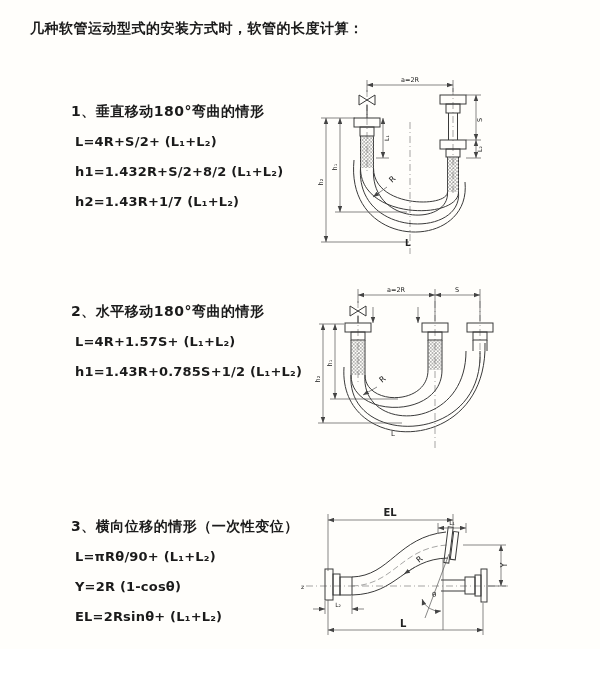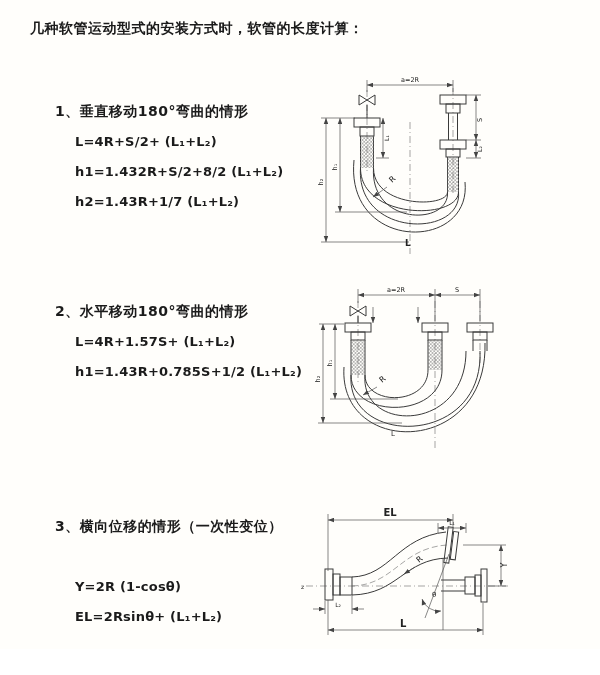--- a/index.html
+++ b/index.html
@@ -1,21 +1,21 @@
 <!DOCTYPE html>
 <html><head>
 <meta charset="utf-8">
 <style>
   html,body{margin:0;padding:0;background:#ffffff;}
   .page{
     position:relative;width:600px;height:649px;background:#fffefb;
     font-family:"DejaVu Sans","Liberation Sans",sans-serif;color:#1b1b1b;overflow:hidden;
   }
   .title{position:absolute;left:30px;top:20px;font-size:14px;font-weight:600;letter-spacing:.5px;}
-  .heading{position:absolute;font-size:14px;font-weight:600;letter-spacing:.5px;}
+  .heading{position:absolute;font-size:14px;font-weight:600;letter-spacing:.5px;margin-left:16px;}
   .formula{position:absolute;font-size:13px;font-weight:700;letter-spacing:.2px;}
   .s1h{left:55px;top:103px}
   .s1f0{left:75px;top:134px}.s1f1{left:75px;top:164px}.s1f2{left:75px;top:194px}
   .s2h{left:55px;top:303px}
   .s2f0{left:75px;top:334px}.s2f1{left:75px;top:364px}.s2f2{left:75px;top:394px}
   .s3h{left:55px;top:518px}
   .s3f0{left:75px;top:549px}.s3f1{left:75px;top:579px}.s3f2{left:75px;top:609px}
   svg.diag{position:absolute;}
   svg.d1{left:310px;top:70px}
   svg.d2{left:310px;top:283px}
@@ -36,20 +36,21 @@
   <div class="heading s1h">1、垂直移动180°弯曲的情形</div>
   <div class="formula s1f0">L=4R+S/2+ (L₁+L₂)</div>
   <div class="formula s1f1">h1=1.432R+S/2+8/2 (L₁+L₂)</div>
   <div class="formula s1f2">h2=1.43R+1/7 (L₁+L₂)</div>
 
   <div class="heading s2h">2、水平移动180°弯曲的情形</div>
   <div class="formula s2f0">L=4R+1.57S+ (L₁+L₂)</div>
   <div class="formula s2f1">h1=1.43R+0.785S+1/2 (L₁+L₂)</div>
 
   <div class="heading s3h">3、横向位移的情形（一次性变位）</div>
+  <div class="formula s3f0">L=πRθ/90+ (L₁+L₂)</div>
   <div class="formula s3f1">Y=2R (1-cosθ)</div>
   <div class="formula s3f2">EL=2Rsinθ+ (L₁+L₂)</div>
 
   <svg class="diag d1" width="280" height="190" viewBox="0 0 280 190">
     <defs>
       <marker id="d1e" markerWidth="7" markerHeight="5" refX="6" refY="2.25" orient="auto" markerUnits="userSpaceOnUse">
         <path d="M0,0 L6,2.25 L0,4.5 Z" fill="#444"></path>
         </marker>
       <marker id="d1s" markerWidth="7" markerHeight="5" refX="0" refY="2.25" orient="auto" markerUnits="userSpaceOnUse">
         <path d="M6,0 L0,2.25 L6,4.5 Z" fill="#444"></path>

